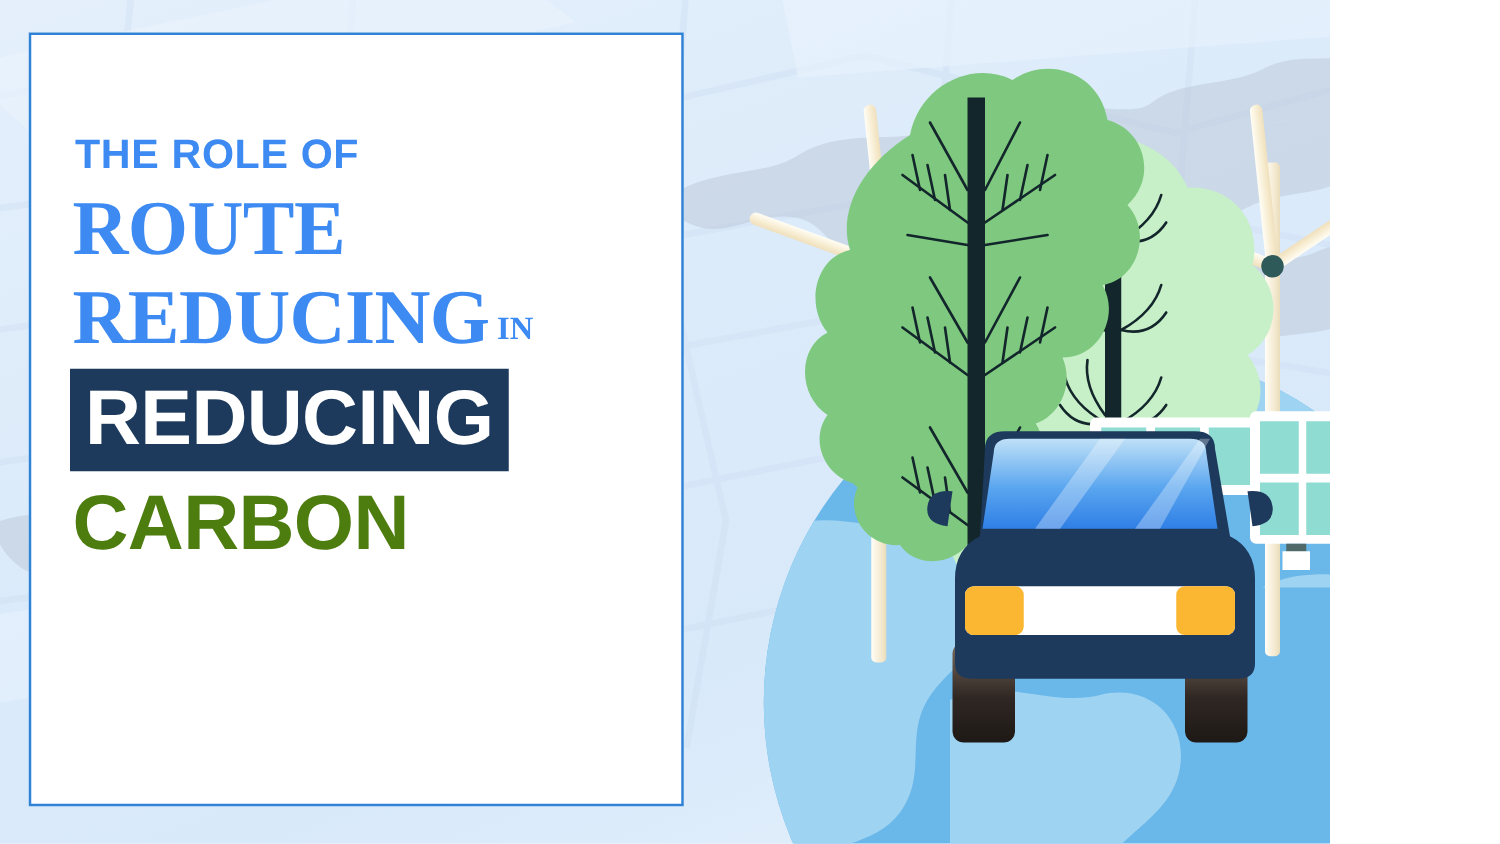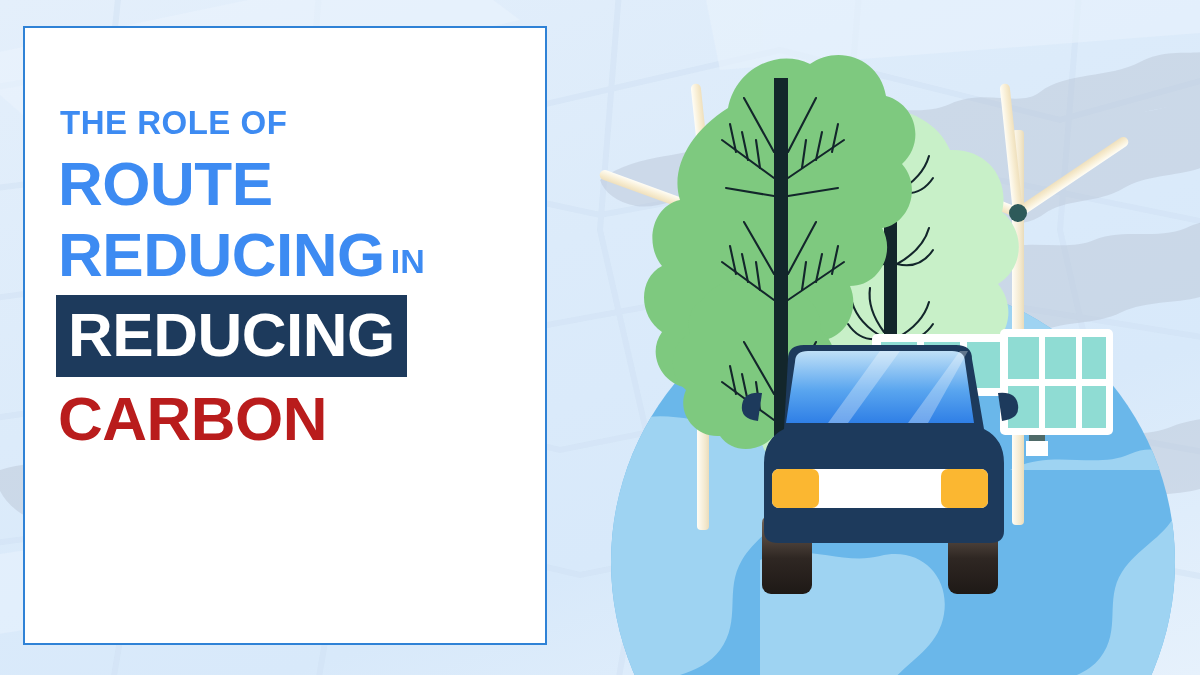--- a/index.html
+++ b/index.html
@@ -2,21 +2,21 @@
 <html><head>
 <meta charset="utf-8">
 <style>
   html, body {
     margin: 0;
     padding: 0;
     background: #ffffff;
   }
   #stage {
     position: relative;
-    width: 1200px;
+    width: 1064px;
     height: 675px;
     overflow: hidden;
     font-family: "Liberation Sans", sans-serif;
     background: #dceafa;
   }
 
   
   .bg-base {
     position: absolute;
     inset: 0;
@@ -62,44 +62,45 @@
     white-space: nowrap;
   }
   .line-big {
     color: #3d8bf2;
     font-size: 62px;
     font-weight: bold;
     line-height: 1.02;
     letter-spacing: -0.5px;
     margin: 0 0 8px 0;
     white-space: nowrap;
+    font-family: Liberation Serif, serif;
   }
   .line-big .small-word {
-    font-size: 34px;
+    font-size: 26px;
     letter-spacing: 0px;
     vertical-align: 3px;
     margin-left: 6px;
   }
   .highlight-row {
     margin: 9px 0 2px -2px;
     text-decoration: underline;
   }
   .highlight-box {
     display: inline-block;
     background: #1d3a5c;
     color: #ffffff;
     font-size: 62px;
     font-weight: bold;
     line-height: 1.02;
     letter-spacing: -0.5px;
     padding: 8px 12px 10px 12px;
     white-space: nowrap;
   }
   .line-green {
-    color: #b91c1c;
+    color: #4d7c0f;
     font-size: 62px;
     font-weight: bold;
     line-height: 1.02;
     letter-spacing: -0.5px;
     margin: 10px 0 0 0;
     white-space: nowrap;
   }
 </style>
 </head>
 <body>

